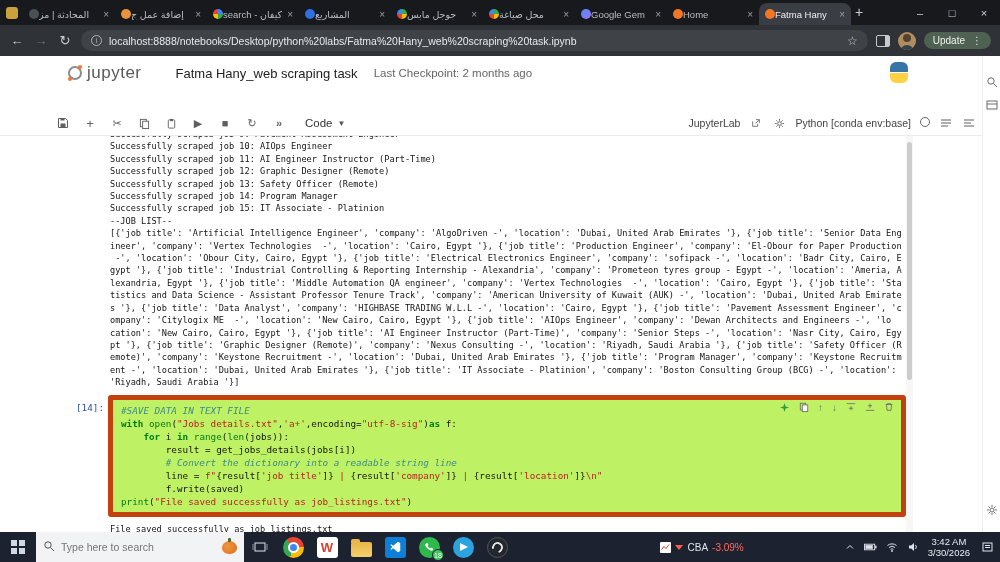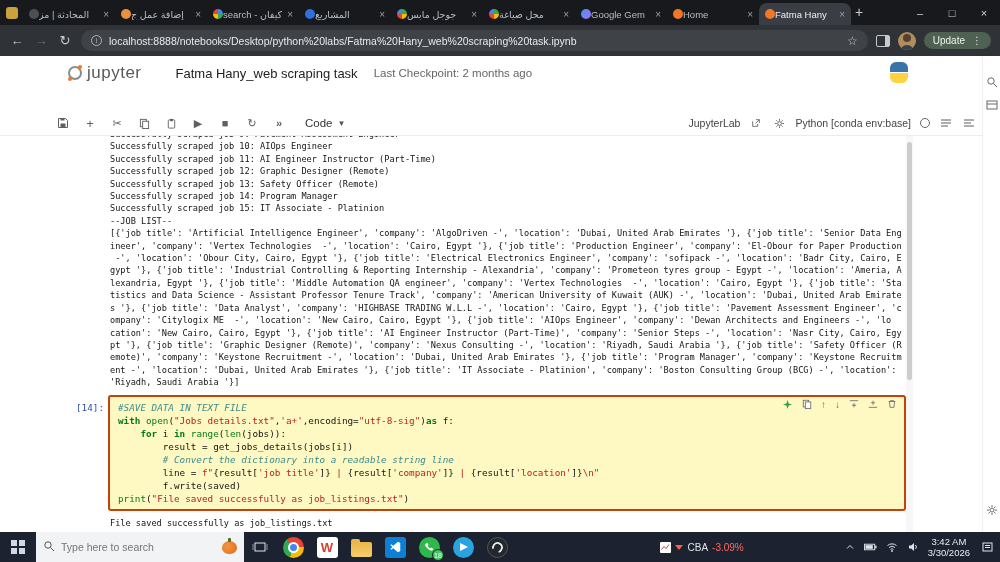--- a/index.html
+++ b/index.html
@@ -55,29 +55,29 @@
 
   
   .jmenu{position:absolute;top:90px;left:0;right:18px;height:21px;display:flex;align-items:center;gap:18px;padding-left:56px;font-size:12px;color:#3c3c3c;border-bottom:1px solid #ececec;background:#fff}
   .trusted{margin-left:auto;margin-right:58px;border:1px solid #bdbdbd;color:#555;font-size:10.5px;padding:1px 8px;background:#fff}
 
   
   .jtoolbar{position:absolute;top:111px;left:0;right:18px;height:25px;display:flex;align-items:center;gap:13px;padding-left:56px;border-bottom:1px solid #ececec;color:#5f5f5f;background:#fff}
   .ticn{display:inline-flex;align-items:center;justify-content:center;width:14px;color:#5f5f5f;font-size:11px}
   .celltype{font-size:11.5px;color:#333;margin-left:6px;display:flex;align-items:center;gap:5px}
   .caret{font-size:8px;color:#555}
-  .jtoolbar-right{margin-left:auto;display:flex;align-items:center;gap:9px;margin-right:6px;font-size:10.5px;color:#444}
+  .jtoolbar-right{margin-left:auto;display:flex;gap:9px;margin-right:6px;font-size:10.5px;color:#444}
   .kcircle{width:10px;height:10px;border:1px solid #666;border-radius:50%;display:inline-block}
 
   
   .nb-main{position:absolute;top:136px;left:0;right:18px;bottom:30px;background:#fff;overflow:hidden}
   .out-pre{margin:-8px 0 0 110px;font-family:"DejaVu Sans Mono",monospace;font-size:8.6px;line-height:12.4px;white-space:pre;color:#141414}
   .cell{display:flex;margin:6px 76px 0 76px}
   .prompt{width:32px;font-family:"DejaVu Sans Mono",monospace;font-size:9.3px;color:#2e4fa3;padding-top:7px;flex:none}
-  .cell-box{flex:1;border:2px solid #c2410c;border-radius:3px;background:#fef9c3;padding:4px 8px;position:relative}
+  .cell-box{flex:1;border:5px solid #c2410c;border-radius:3px;background:#bef264;padding:4px 8px;position:relative}
   .code-line{font-family:"DejaVu Sans Mono",monospace;font-size:9.3px;line-height:13px;white-space:pre;color:#141414}
   .tok-com{color:#3d8b8b;font-style:italic}
   .tok-kw{color:#007d1a;font-weight:bold}
   .tok-bi{color:#007d1a}
   .tok-str{color:#ba2121}
   .cell-toolbar{position:absolute;top:2px;right:7px;display:flex;gap:9px;align-items:center;color:#6a6a6a}
   .ct-ico{display:inline-flex;align-items:center;font-size:10px;color:#6a6a6a}
   .cell-output{margin:7px 0 0 110px;font-family:"DejaVu Sans Mono",monospace;font-size:8.6px;color:#141414}
 
   .nb-scrollbar{position:absolute;top:136px;bottom:30px;left:906px;width:7px;background:#f7f7f7}

